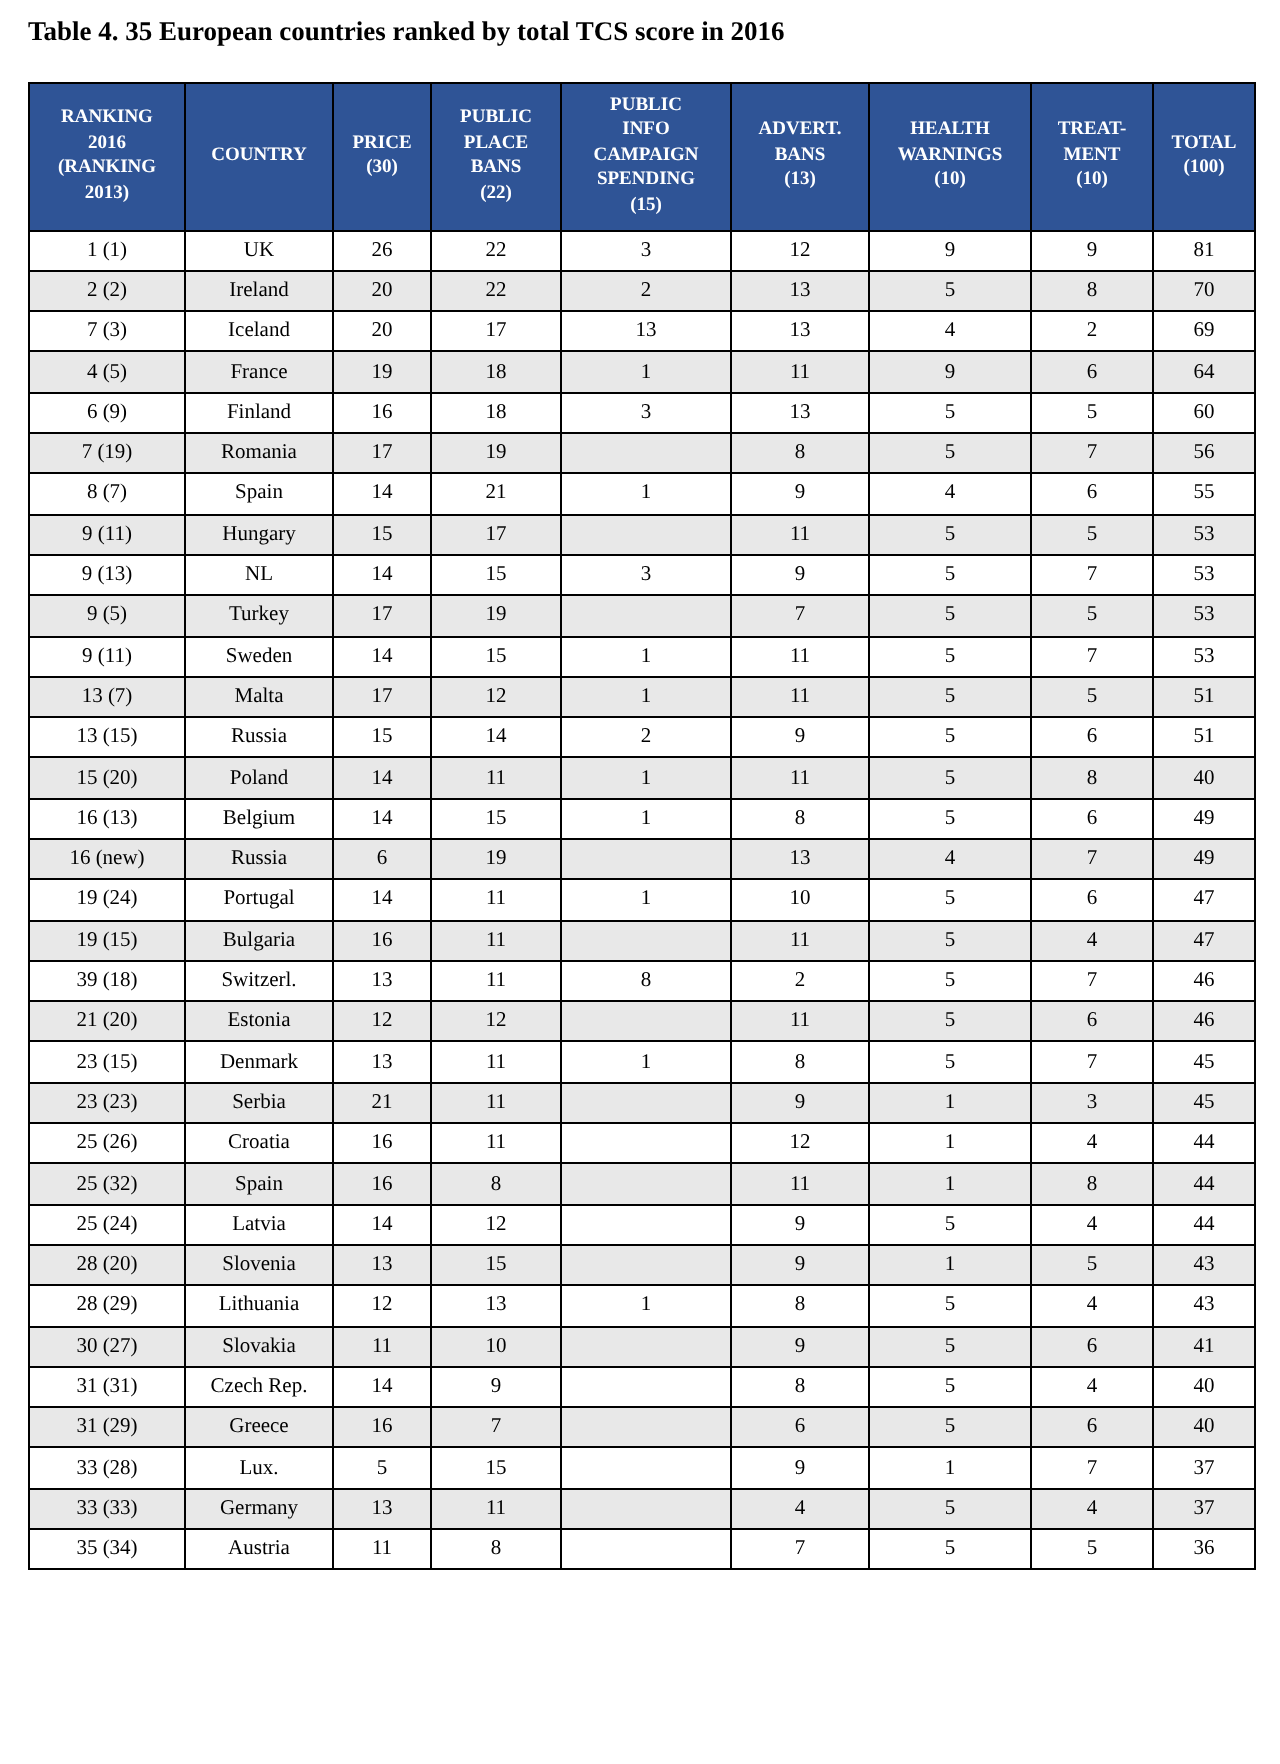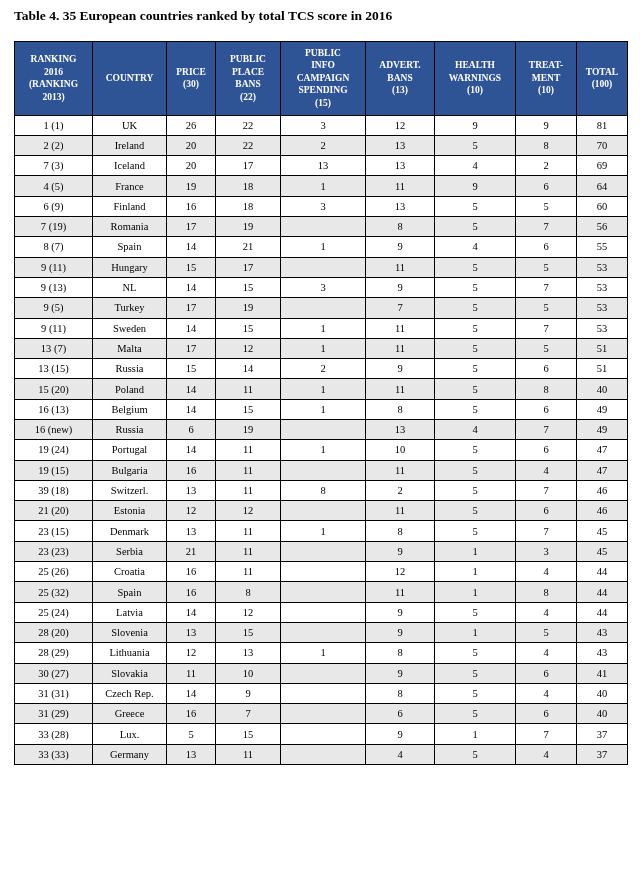--- a/index.html
+++ b/index.html
@@ -459,15 +459,26 @@
           <td>33 (33)</td>
           <td>Germany</td>
           <td>13</td>
           <td>11</td>
           <td></td>
           <td>4</td>
           <td>5</td>
           <td>4</td>
           <td>37</td>
         </tr>
+        <tr>
+          <td>35 (34)</td>
+          <td>Austria</td>
+          <td>11</td>
+          <td>8</td>
+          <td></td>
+          <td>7</td>
+          <td>5</td>
+          <td>5</td>
+          <td>36</td>
+        </tr>
       </tbody>
   </table>
 </div>
 
 </body></html>

